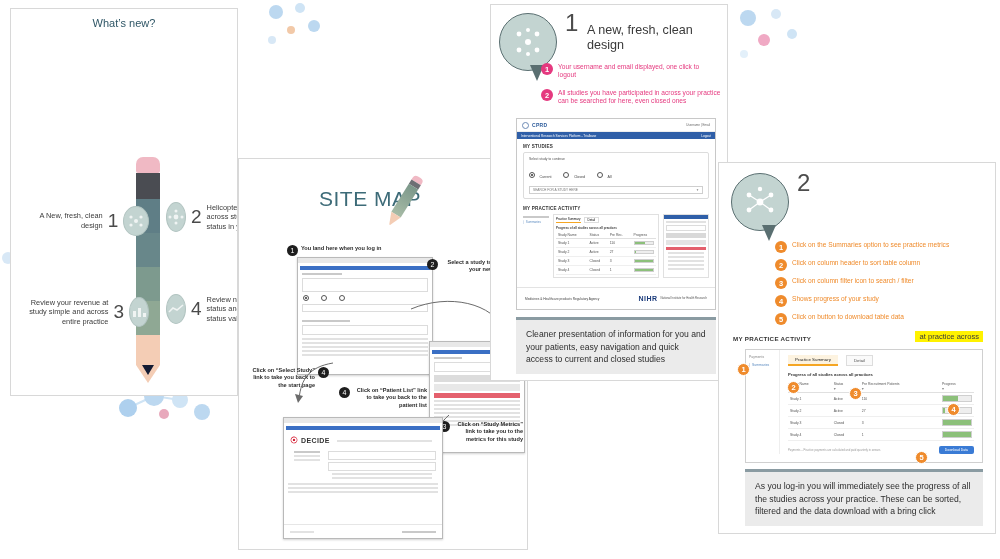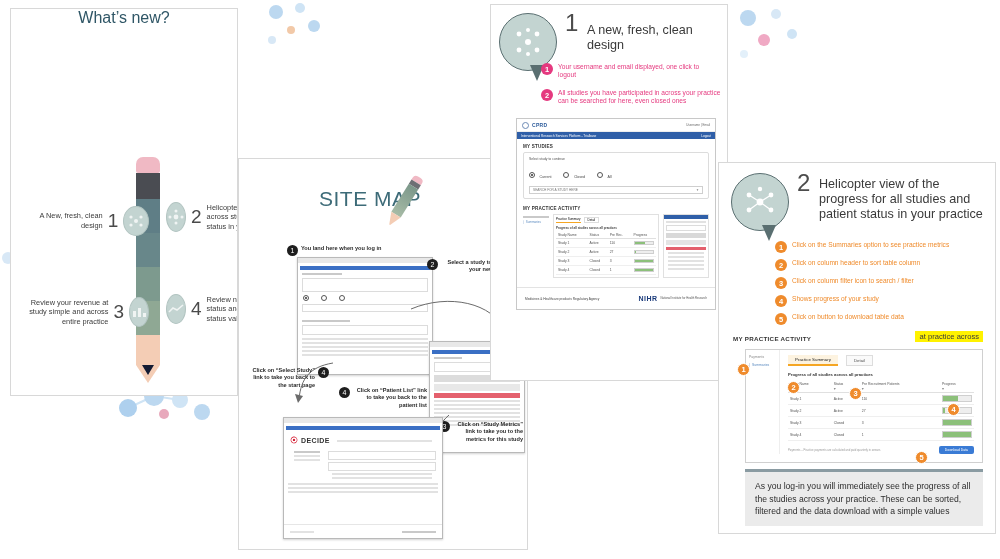--- a/index.html
+++ b/index.html
@@ -22,22 +22,22 @@
   
   #slide1 { left: 10px; top: 8px; width: 228px; height: 388px; }
   .s1-head {
     margin: 18px 14px 0 14px;
     text-align: center;
     color: #2f5666;
     font-size: 10.6px;
     line-height: 14.6px;
   }
   .s1-whatsnew {
-    margin-top: 0; text-align: center;
-    color: #2f5666; font-size: 16px;
+    margin-top: 8px; text-align: center;
+    color: #2f5666; font-size: 11px;
   }
   .pencil { position: absolute; left: 125px; top: 148px; width: 24px; height: 212px; }
   .p-eraser { height: 16px; background: #f0b9c4; border-radius: 7px 7px 2px 2px; }
   .p-ferrule { height: 26px; background: #4a4c52; }
   .p-b1 { height: 34px; background: #5f7e86; }
   .p-b2 { height: 34px; background: #68878a; }
   .p-b3 { height: 34px; background: #7d9a8e; }
   .p-b4 { height: 34px; background: #8fa894; }
   .p-wood { height: 30px; background: #f4cdb5; }
   .p-tip {
@@ -543,39 +543,39 @@
       </div>
       <div class="footer-logos">
         <span class="mhra">Medicines &amp; Healthcare products Regulatory Agency</span>
         <span style="display:flex;align-items:center;gap:3px;">
           <span class="nihr">NIHR</span>
           <span class="nihr-sub">National Institute for Health Research</span>
         </span>
       </div>
     </div>
 
+    <div class="caption" style="left:25px;top:312px;width:200px;">Cleaner presentation of information for you and your patients, easy navigation and quick access to current and closed studies</div>
   </div>
 
   <div class="slide" id="slide4">
     <div class="bubble" style="left:12px;top:10px;">
       <svg width="34" height="34">
           <line x1="17" y1="17" x2="6" y2="10" stroke="#fff" stroke-width="1.2"></line>
           <line x1="17" y1="17" x2="28" y2="10" stroke="#fff" stroke-width="1.2"></line>
           <line x1="17" y1="17" x2="6" y2="25" stroke="#fff" stroke-width="1.2"></line>
           <line x1="17" y1="17" x2="28" y2="25" stroke="#fff" stroke-width="1.2"></line>
           <circle cx="17" cy="17" r="3.4" fill="#fff"></circle>
           <circle cx="6" cy="10" r="2.4" fill="#fff"></circle>
           <circle cx="28" cy="10" r="2.4" fill="#fff"></circle>
           <circle cx="6" cy="25" r="2.4" fill="#fff"></circle>
           <circle cx="28" cy="25" r="2.4" fill="#fff"></circle>
           <circle cx="17" cy="4" r="2.2" fill="#fff"></circle>
         </svg>
     </div>
     <div class="bubble-num" style="left:78px;top:6px;">2</div>
-    <div class="bubble-title" style="left:100px;top:14px;width:168px;">Helicopter view of the progress for all studies and patient status in your practice</div>
 
     <div class="bullet" style="left:56px;top:78px;width:212px;">
       <div class="bl-badge bl-orange">1</div>
       <div class="bl-txt-orange">Click on the Summaries option to see practice metrics</div>
     </div>
     <div class="bullet" style="left:56px;top:96px;width:212px;">
       <div class="bl-badge bl-orange">2</div>
       <div class="bl-txt-orange">Click on column header to sort table column</div>
     </div>
     <div class="bullet" style="left:56px;top:114px;width:212px;">
@@ -665,16 +665,16 @@
         </div>
       </div>
     </div>
 
     <div class="badge-o" style="left:18px;top:200px;">1</div>
     <div class="badge-o" style="left:68px;top:218px;">2</div>
     <div class="badge-o" style="left:130px;top:224px;">3</div>
     <div class="badge-o" style="left:228px;top:240px;">4</div>
     <div class="badge-o" style="left:196px;top:288px;">5</div>
 
-    <div class="caption" style="left:26px;top:306px;width:238px;">As you log-in you will immediately see the progress of all the studies across your practice.  These can be sorted, filtered and the data download with a simple values</div>
+    <div class="caption" style="left:26px;top:306px;width:238px;">As you log-in you will immediately see the progress of all the studies across your practice.  These can be sorted, filtered and the data download with a bring click</div>
   </div>
 
 </div>
 
 </body></html>

